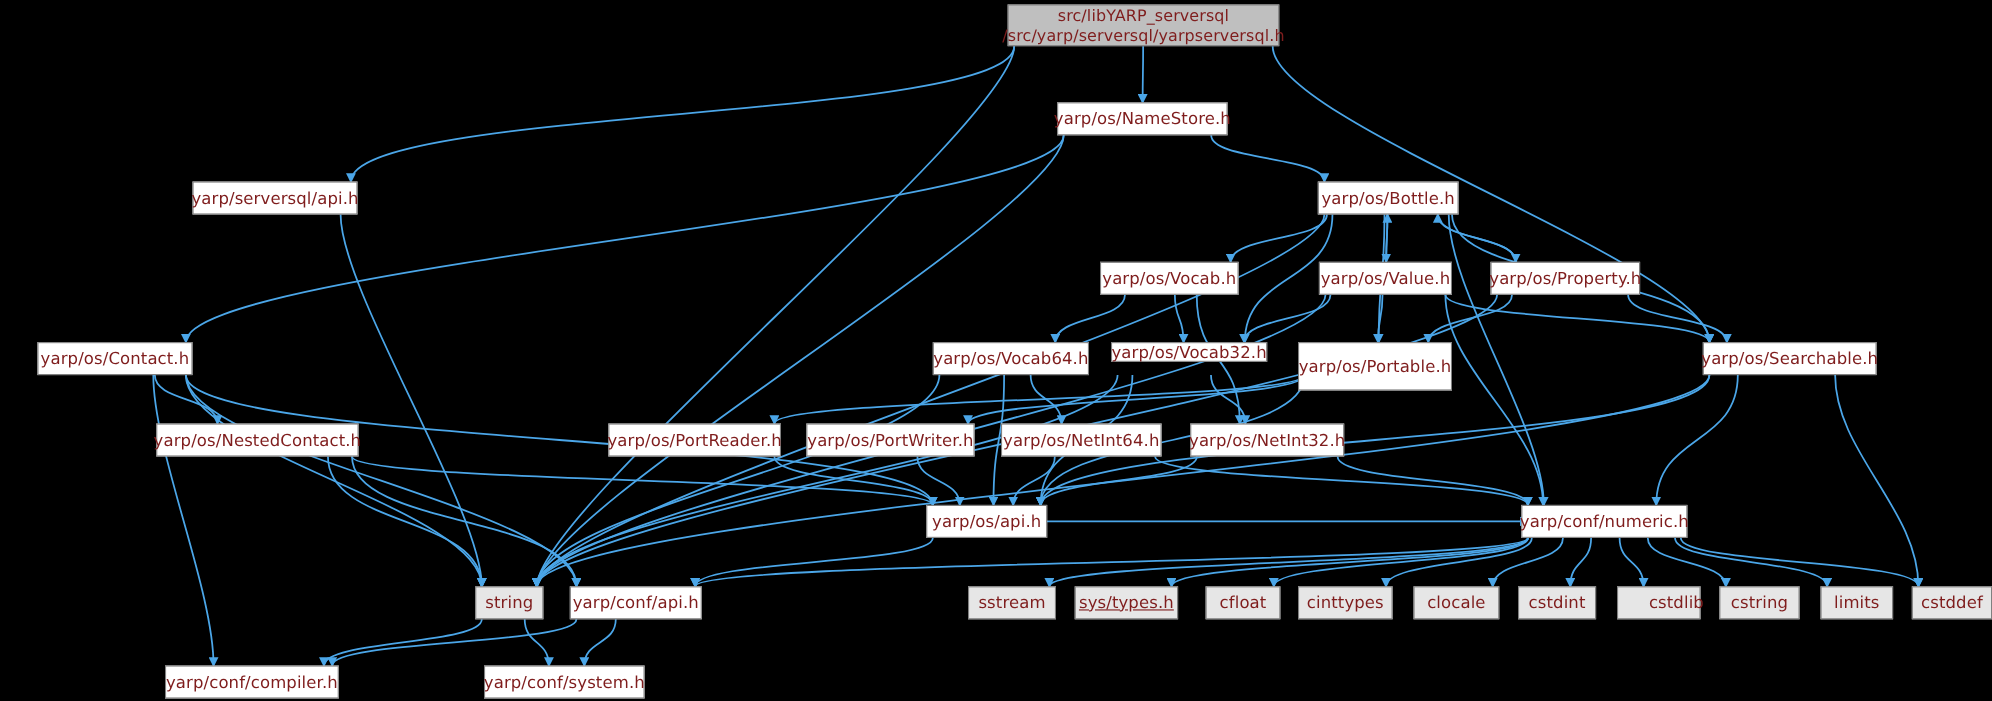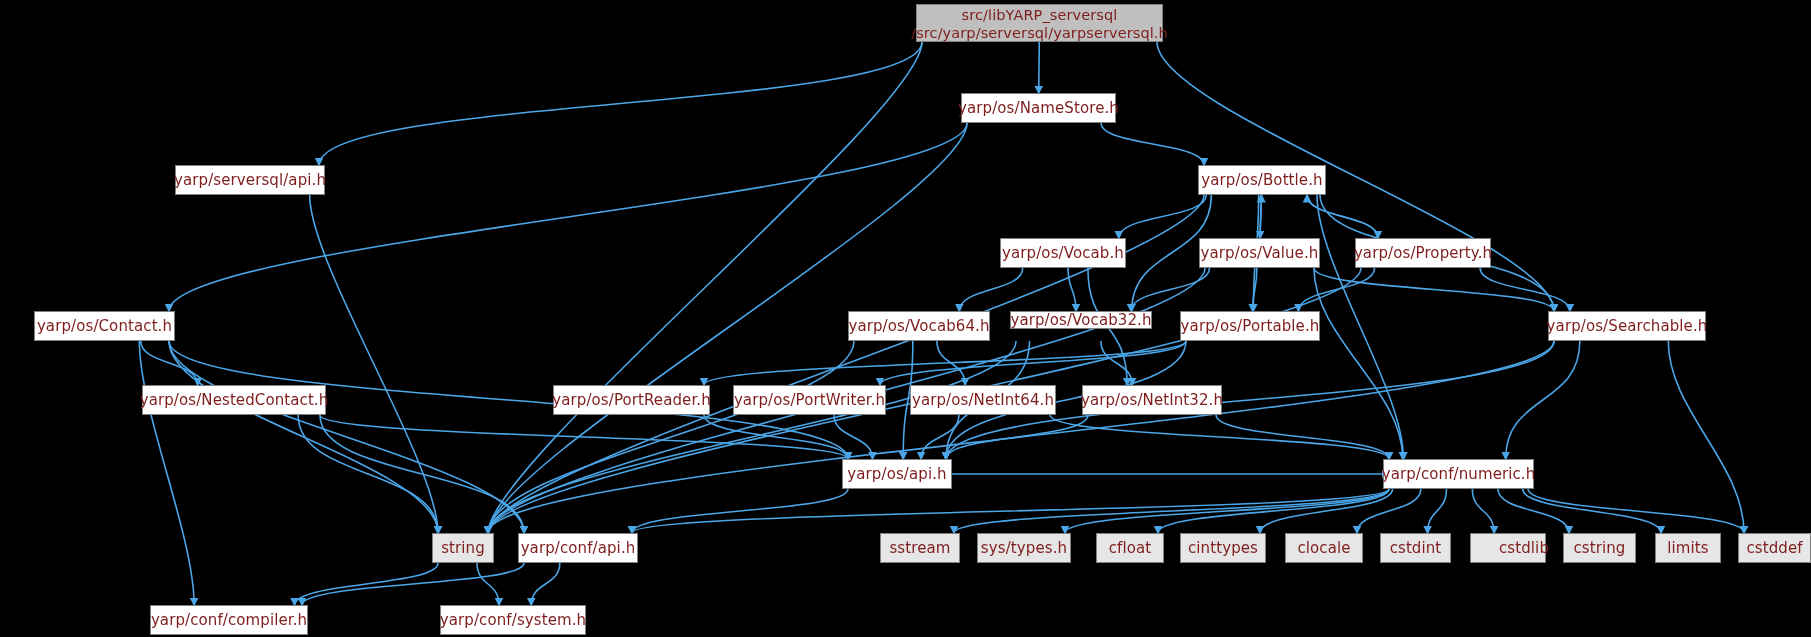--- a/index.html
+++ b/index.html
@@ -105,33 +105,33 @@
 /src/yarp/serversql/yarpserversql.h</div>
       <div class="node" style="left: 961px; top: 93px; width: 155px; height: 30px;">yarp/os/NameStore.h</div>
       <div class="node" style="left: 175px; top: 165px; width: 150px; height: 30px;">yarp/serversql/api.h</div>
       <div class="node" style="left: 1198px; top: 165px; width: 128px; height: 30px;">yarp/os/Bottle.h</div>
       <div class="node" style="left: 1000px; top: 238px; width: 126px; height: 30px;">yarp/os/Vocab.h</div>
       <div class="node" style="left: 1199px; top: 238px; width: 121px; height: 30px;">yarp/os/Value.h</div>
       <div class="node" style="left: 1355px; top: 238px; width: 136px; height: 30px;">yarp/os/Property.h</div>
       <div class="node" style="left: 34px; top: 311px; width: 141px; height: 30px;">yarp/os/Contact.h</div>
       <div class="node" style="left: 848px; top: 311px; width: 142px; height: 30px;">yarp/os/Vocab64.h</div>
       <div class="node" style="left: 1010px; top: 311px; width: 142px; height: 18px;">yarp/os/Vocab32.h</div>
-      <div class="node" style="left: 1180px; top: 311px; width: 140px; height: 30px;">yarp/os/Portable.h</div>
+      <div class="node" style="left: 1180px; top: 311px; width: 140px; height: 44px;">yarp/os/Portable.h</div>
       <div class="node" style="left: 1548px; top: 311px; width: 158px; height: 30px;">yarp/os/Searchable.h</div>
       <div class="node" style="left: 142px; top: 385px; width: 184px; height: 30px;">yarp/os/NestedContact.h</div>
       <div class="node" style="left: 553px; top: 385px; width: 157px; height: 30px;">yarp/os/PortReader.h</div>
       <div class="node" style="left: 733px; top: 385px; width: 153px; height: 30px;">yarp/os/PortWriter.h</div>
       <div class="node" style="left: 910px; top: 385px; width: 146px; height: 30px;">yarp/os/NetInt64.h</div>
       <div class="node" style="left: 1082px; top: 385px; width: 140px; height: 30px;">yarp/os/NetInt32.h</div>
       <div class="node" style="left: 842px; top: 459px; width: 110px; height: 30px; text-align: center;">yarp/os/api.h</div>
       <div class="node" style="left: 1383px; top: 459px; width: 151px; height: 30px;">yarp/conf/numeric.h</div>
       <div class="node lib" style="left: 432px; top: 533px; width: 62px; height: 30px;">string</div>
       <div class="node" style="left: 518px; top: 533px; width: 120px; height: 30px;">yarp/conf/api.h</div>
       <div class="node lib" style="left: 880px; top: 533px; width: 80px; height: 30px;">sstream</div>
-      <div class="node lib" style="left: 977px; top: 533px; width: 94px; height: 30px;">sys/types.h</div>
+      <div class="node lib" style="left: 977px; top: 533px; width: 94px; height: 30px; text-decoration: underline;">sys/types.h</div>
       <div class="node lib" style="left: 1096px; top: 533px; width: 68px; height: 30px;">cfloat</div>
       <div class="node lib" style="left: 1180px; top: 533px; width: 86px; height: 30px;">cinttypes</div>
       <div class="node lib" style="left: 1285px; top: 533px; width: 78px; height: 30px;">clocale</div>
       <div class="node lib" style="left: 1380px; top: 533px; width: 71px; height: 30px;">cstdint</div>
       <div class="node lib" style="left: 1470px; top: 533px; width: 76px; height: 30px; padding-left: 32px;">cstdlib</div>
       <div class="node lib" style="left: 1563px; top: 533px; width: 73px; height: 30px;">cstring</div>
       <div class="node lib" style="left: 1655px; top: 533px; width: 66px; height: 30px;">limits</div>
       <div class="node lib" style="left: 1738px; top: 533px; width: 73px; height: 30px;">cstddef</div>
       <div class="node" style="left: 150px; top: 605px; width: 158px; height: 30px;">yarp/conf/compiler.h</div>
       <div class="node" style="left: 440px; top: 605px; width: 146px; height: 30px;">yarp/conf/system.h</div>

